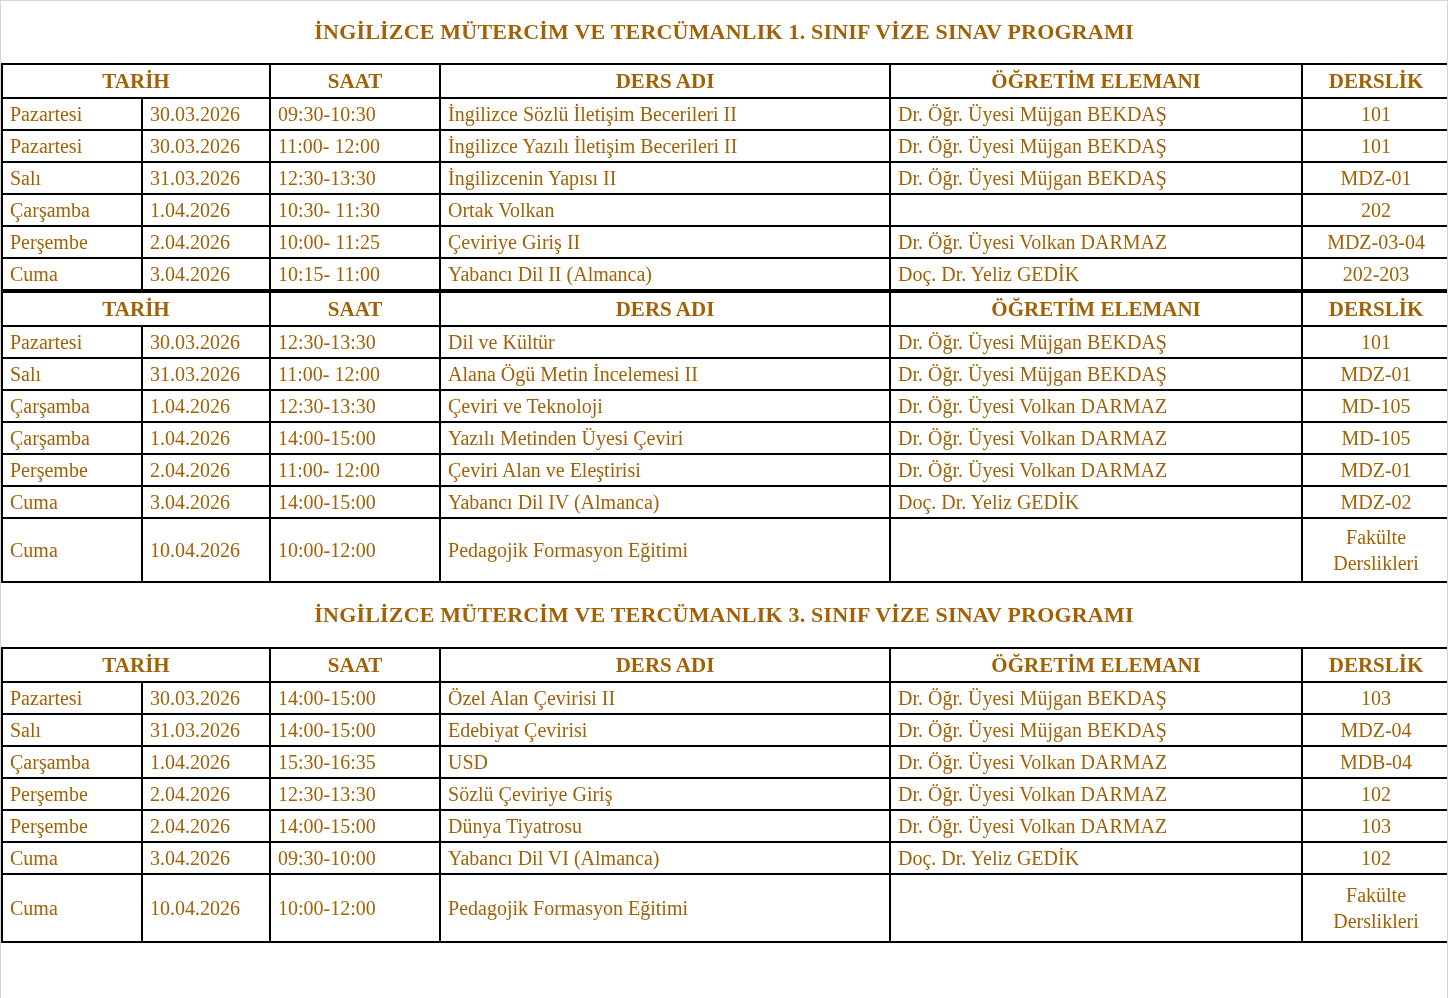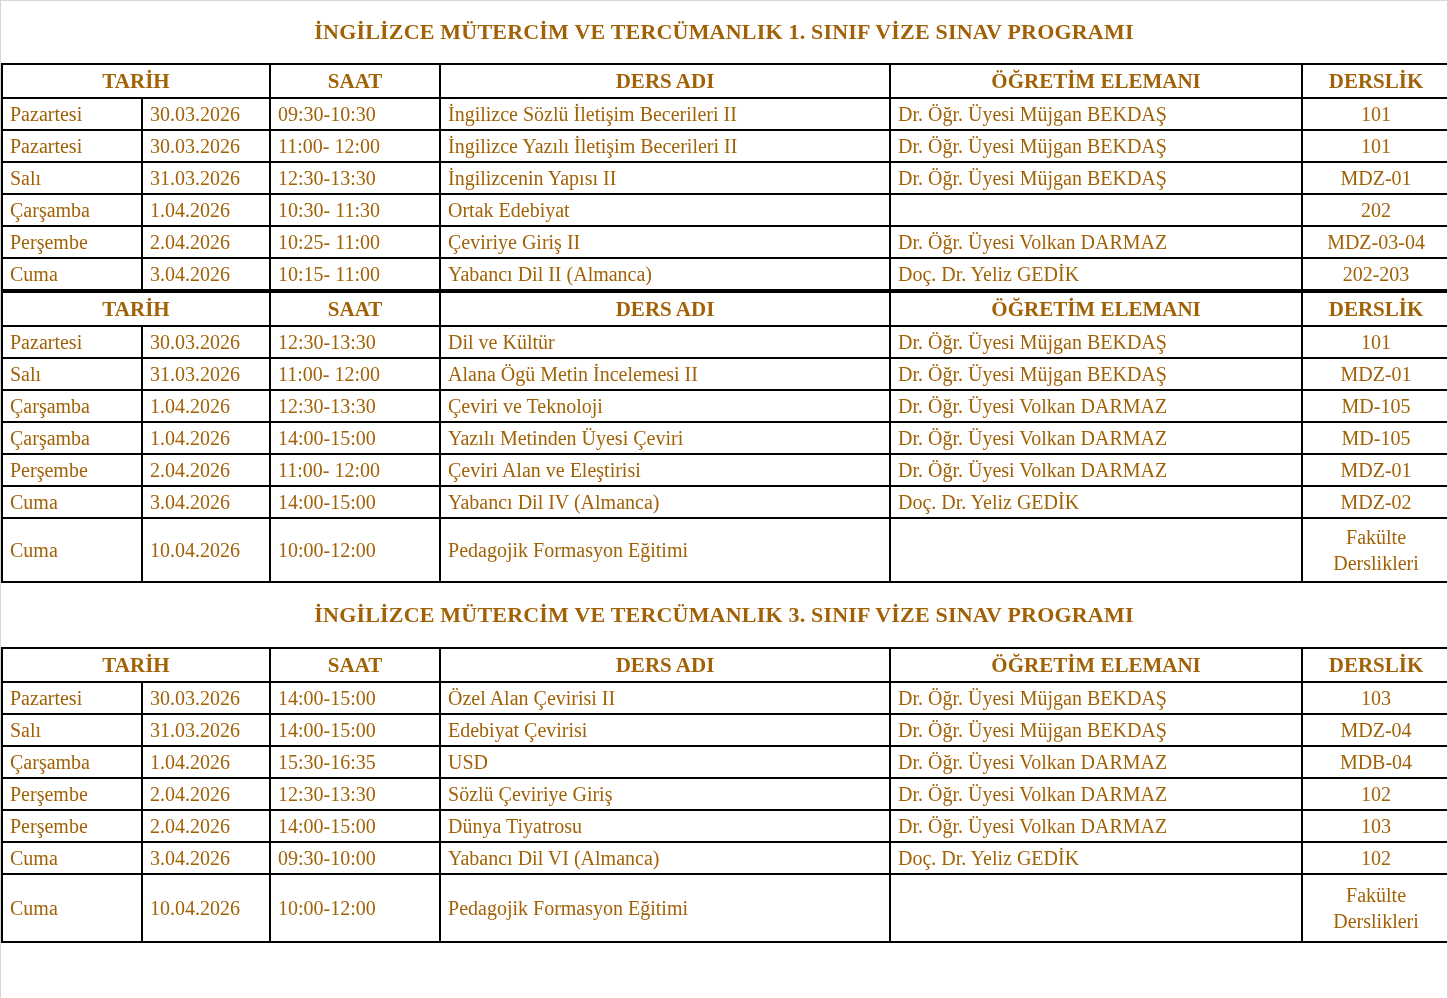--- a/index.html
+++ b/index.html
@@ -76,28 +76,28 @@
         <td>31.03.2026</td>
         <td>12:30-13:30</td>
         <td>İngilizcenin Yapısı II</td>
         <td>Dr. Öğr. Üyesi Müjgan BEKDAŞ</td>
         <td class="center">MDZ-01</td>
       </tr>
       <tr class="r">
         <td>Çarşamba</td>
         <td>1.04.2026</td>
         <td>10:30- 11:30</td>
-        <td>Ortak Edebiyat</td>
+        <td>Ortak Volkan</td>
         <td></td>
         <td class="center">202</td>
       </tr>
       <tr class="r">
         <td>Perşembe</td>
         <td>2.04.2026</td>
-        <td>10:25- 11:00</td>
+        <td>10:00- 11:25</td>
         <td>Çeviriye Giriş II</td>
         <td>Dr. Öğr. Üyesi Volkan DARMAZ</td>
         <td class="center">MDZ-03-04</td>
       </tr>
       <tr class="r">
         <td>Cuma</td>
         <td>3.04.2026</td>
         <td>10:15- 11:00</td>
         <td>Yabancı Dil II (Almanca)</td>
         <td>Doç. Dr. Yeliz GEDİK</td>

